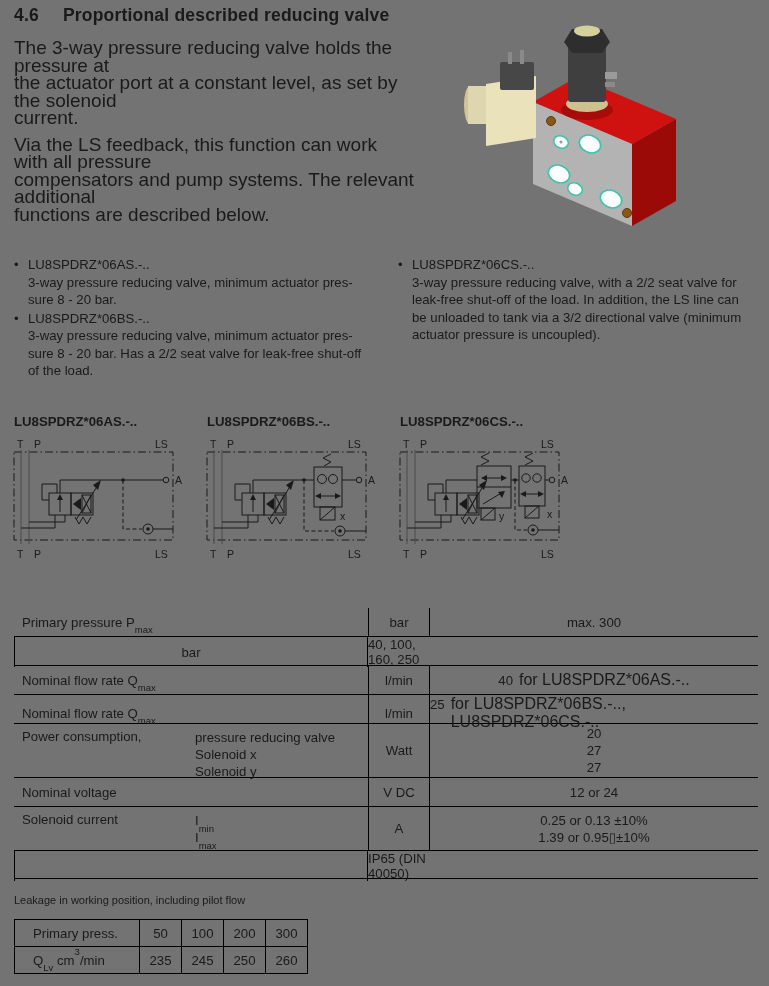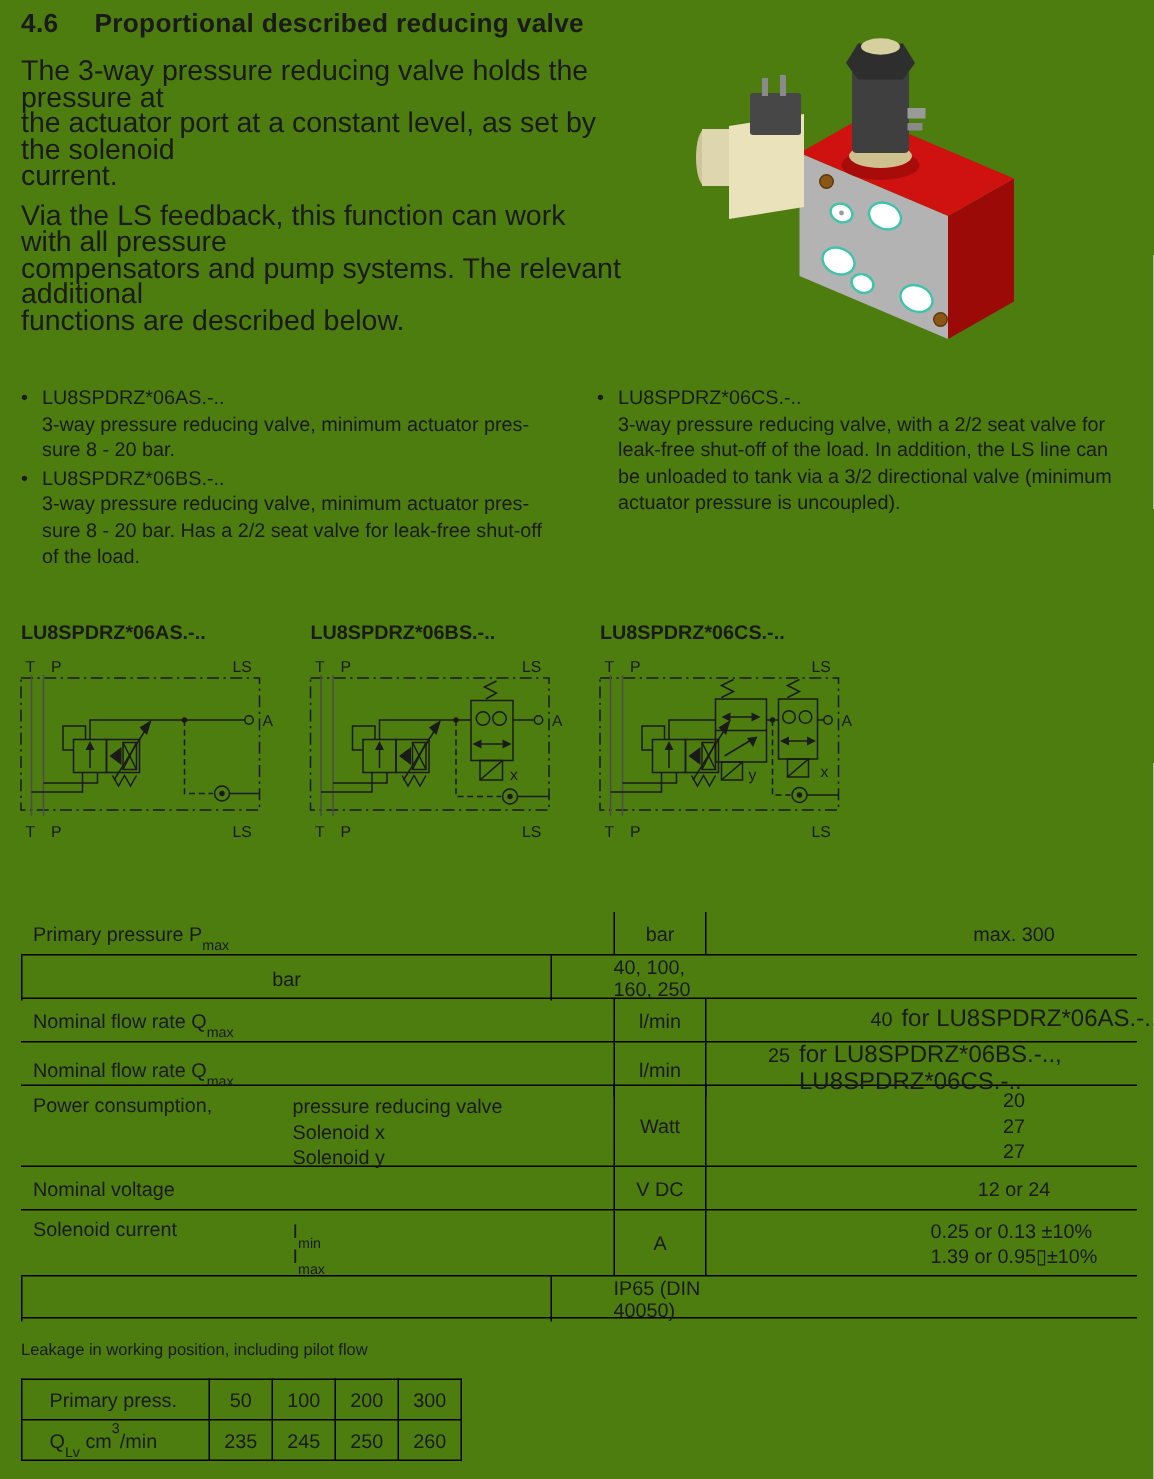--- a/index.html
+++ b/index.html
@@ -1,17 +1,17 @@
 <!DOCTYPE html>
 <html><head>
 <meta charset="utf-8">
 <style>
   html,body{margin:0;padding:0;background:#ffffff;}
   body{font-family:"Liberation Sans",sans-serif;color:#1a1a1a;}
-  .page{position:relative;width:769px;height:986px;background:#4d7c0f;overflow:hidden;}
+  .page{position:relative;width:769px;height:986px;background:#737373;overflow:hidden;}
 
   .title-row{position:absolute;left:14px;top:5px;display:flex;gap:24px;
              font-size:17.5px;font-weight:bold;letter-spacing:.2px;}
   .intro{position:absolute;left:14px;top:39px;width:400px;font-size:19px;line-height:17.5px;}
   .intro p{margin:0 0 9px 0;white-space:pre-line;}
 
   .photo{position:absolute;left:452px;top:20px;width:312px;height:215px;}
 
   .variants{position:absolute;top:256px;left:0;width:769px;font-size:13.2px;line-height:17.5px;}
   .vcol{position:absolute;top:0;}
@@ -31,33 +31,33 @@
   .diagram.d1{left:5px;} .diagram.d2{left:198px;} .diagram.d3{left:391px;}
 
   svg .ln{stroke:#1a1a1a;stroke-width:1;fill:none;}
   svg .lng{stroke:#4d4d4d;stroke-width:1;fill:none;}
   svg .dash{stroke-dasharray:4 2.5;}
   svg .dashdot{stroke-dasharray:8 3 1.5 3;}
   svg .fillb{fill:#1a1a1a;stroke:none;}
   svg text{font-family:"Liberation Sans",sans-serif;font-size:10.5px;fill:#1a1a1a;}
 
   .spec{position:absolute;left:14px;top:608px;width:744px;font-size:13.2px;}
-  .srow{display:grid;grid-template-columns:354px 62px 328px;border-bottom:1px solid #000;gap:41px;}
+  .srow{display:grid;grid-template-columns:354px 62px 328px;border-bottom:1px solid #000;}
   .pcell{position:relative;display:flex;align-items:center;padding-left:8px;}
   .pcell.top{align-items:flex-start;padding-top:5px;}
   .ucell{border-left:1px solid #000;border-right:1px solid #000;display:flex;
          align-items:center;justify-content:center;}
   .vcell{display:flex;flex-direction:column;align-items:center;justify-content:center;}
   .h29{height:28px;} .h53{height:53px;} .h43{height:43px;} .h28{height:27px;}
   sub.s{font-size:9.5px;position:relative;top:3px;line-height:0;}
   sup.s{font-size:9.5px;position:relative;top:-4px;line-height:0;}
   .small{font-size:11px;}
   .note{font-size:16px;margin-left:6px;}
   .subcol{position:absolute;left:181px;top:5px;line-height:17px;}
-  .vstack{line-height:17px;}
+  .vstack{line-height:17px;text-align:center;}
   .vline{display:flex;align-items:baseline;justify-content:center;}
 
   .leak-head{position:absolute;left:14px;top:894px;font-size:11px;}
   .leak{position:absolute;left:14px;top:919px;border-collapse:collapse;font-size:13.2px;}
   .leak td{border:1px solid #000;height:26px;padding:0;}
   .leak td.lbl{width:106px;text-align:left;padding-left:18px;}
   .leak td.val{width:41px;text-align:center;}
 </style>
 </head>
 <body>

